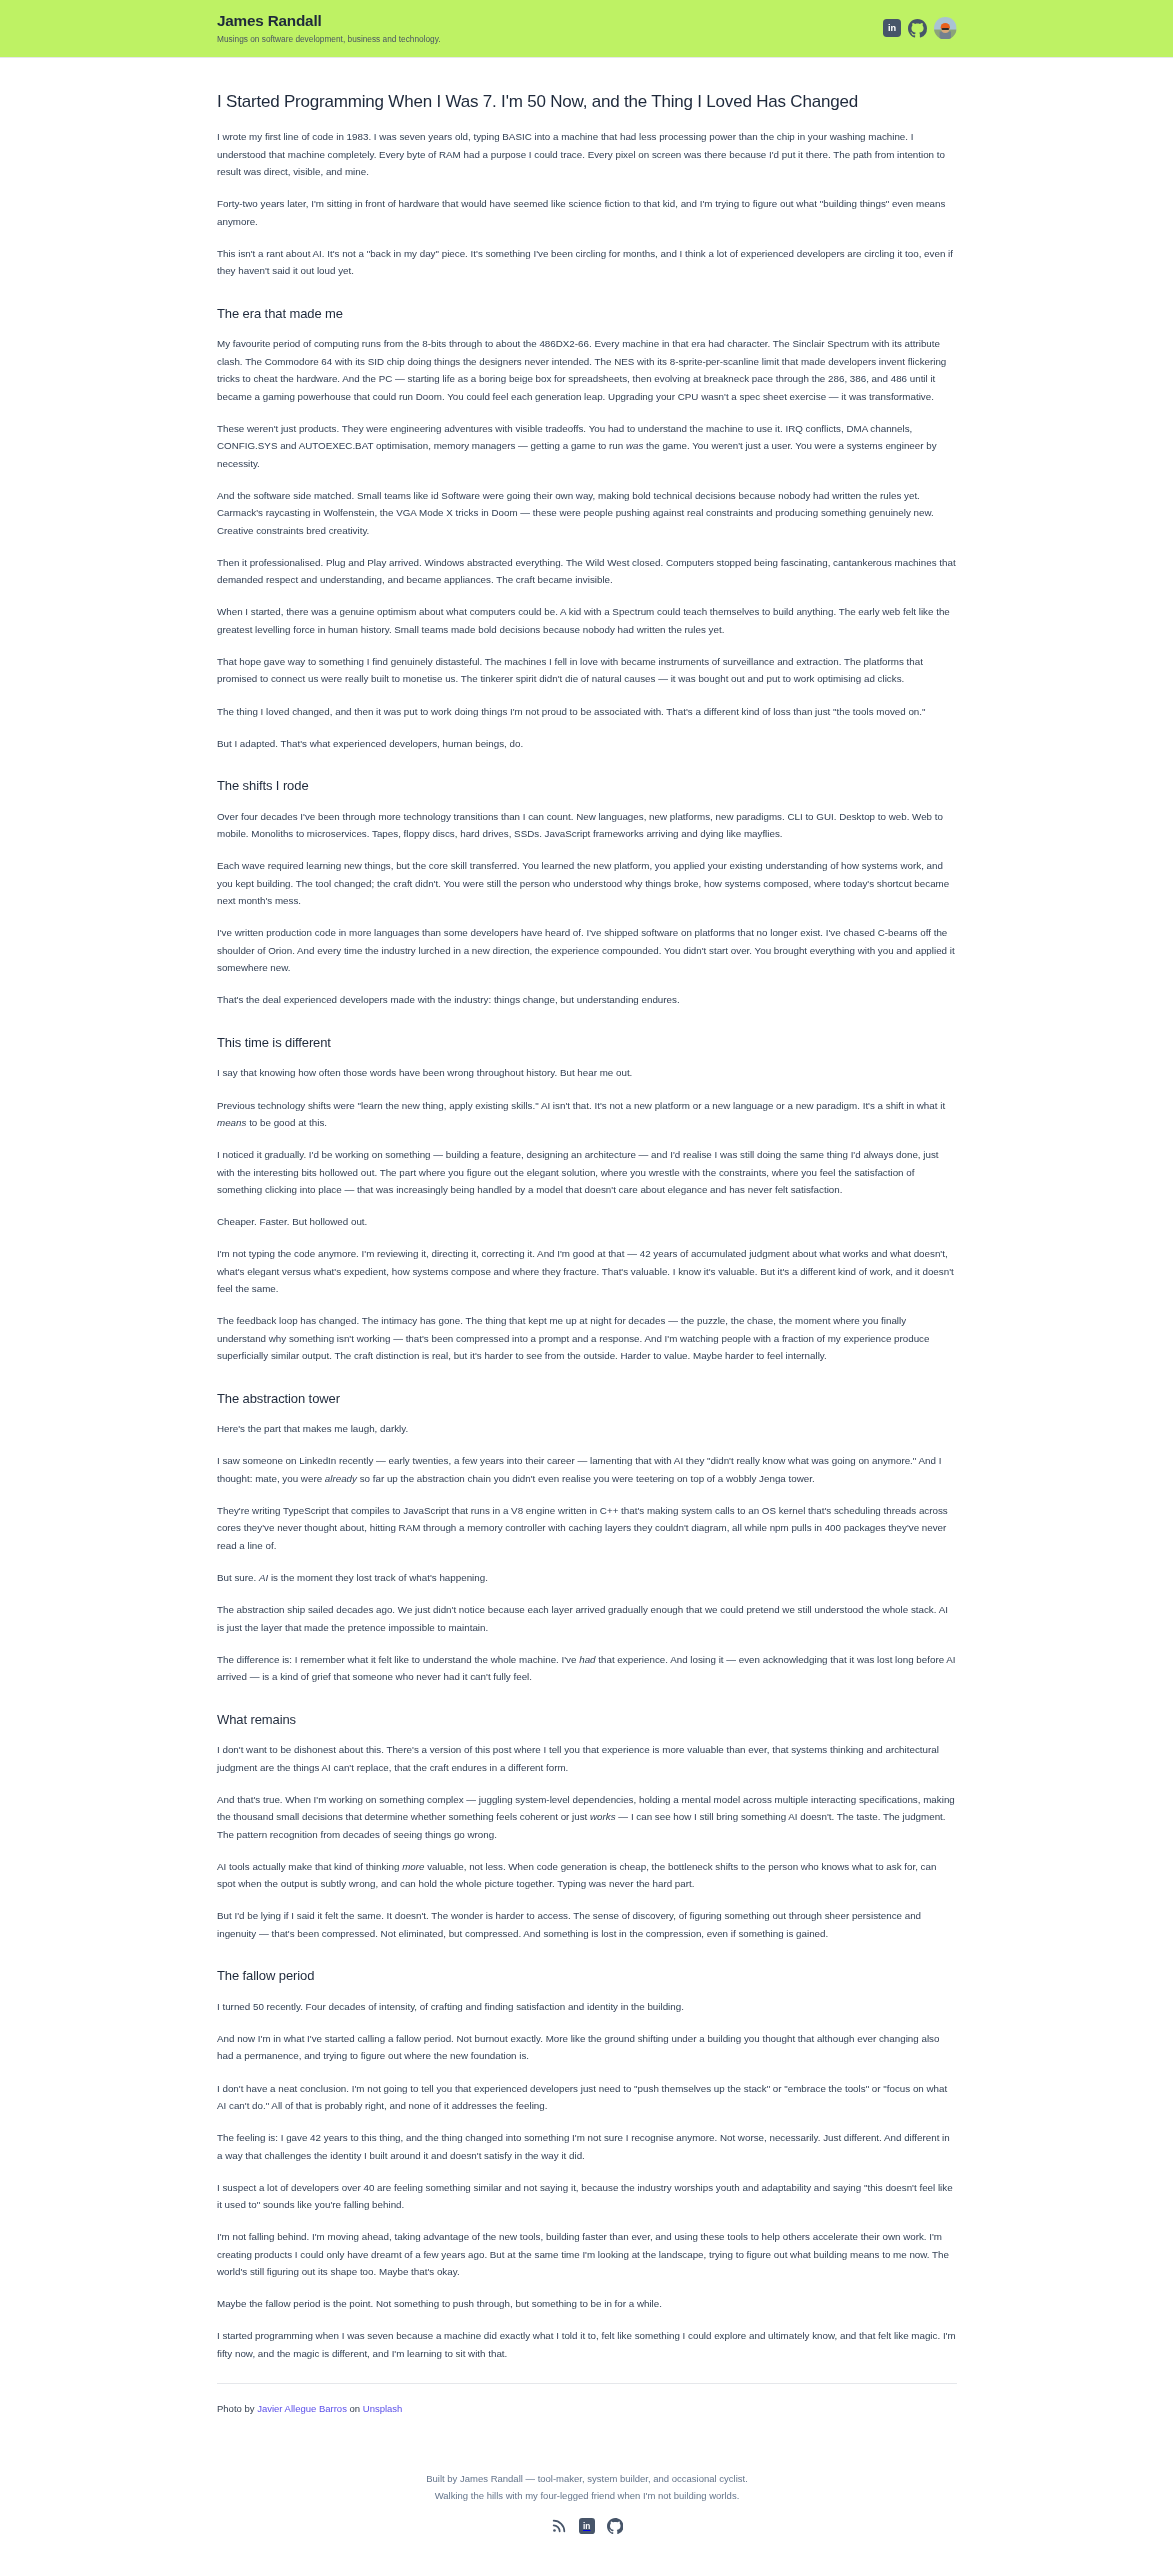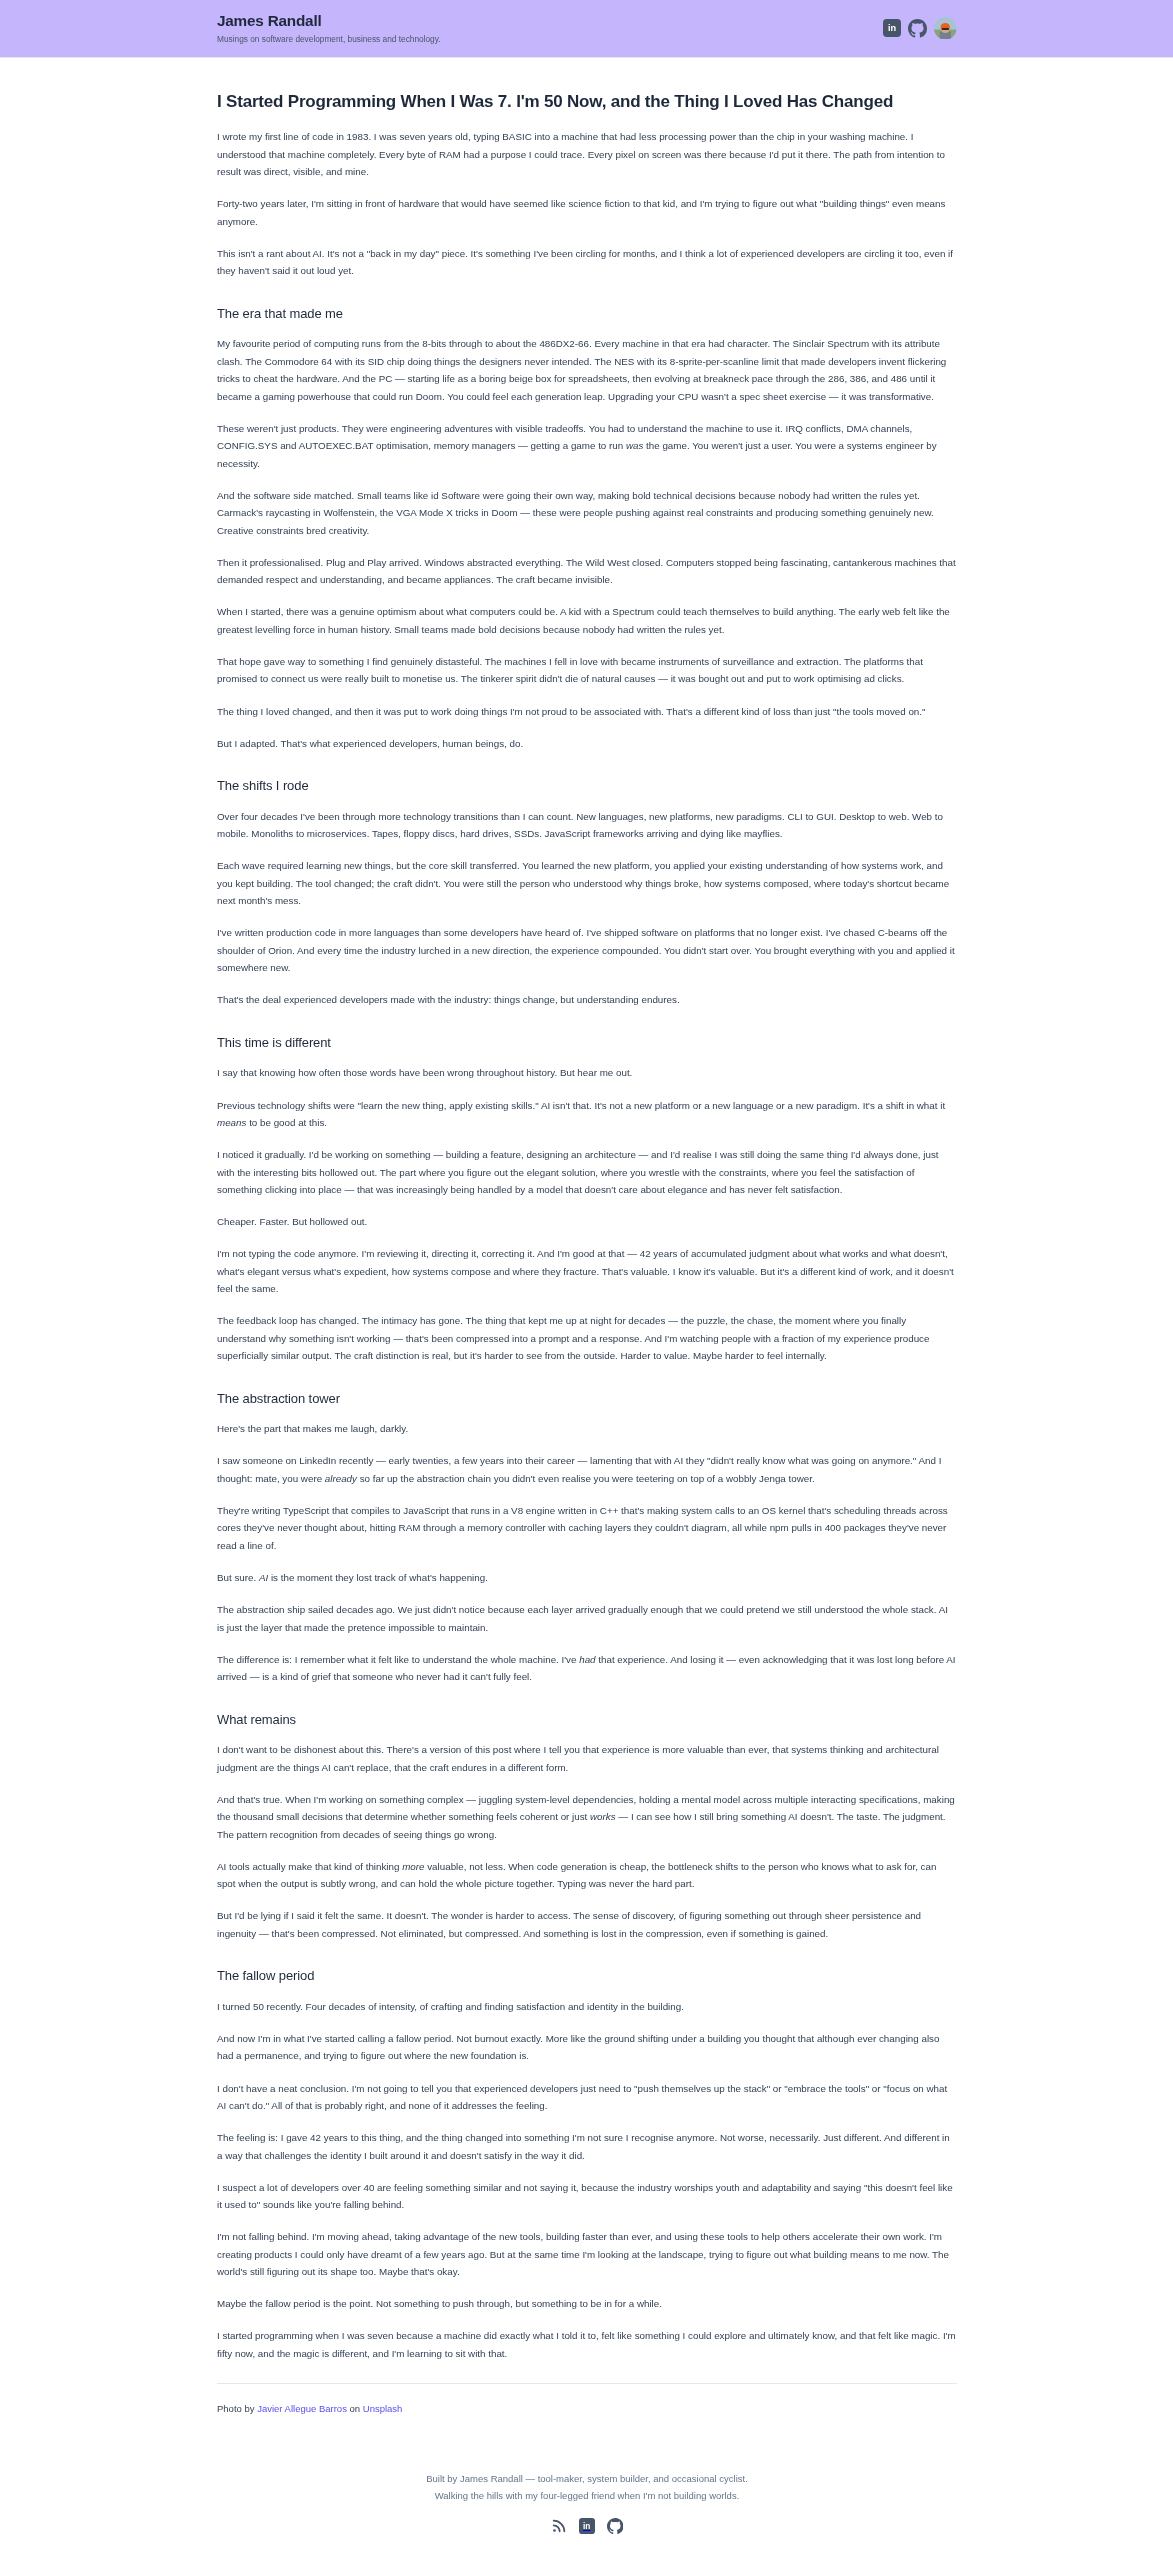--- a/index.html
+++ b/index.html
@@ -6,41 +6,41 @@
   html, body { margin: 0; padding: 0; background: #ffffff; }
   body {
     font-family: "Liberation Sans", sans-serif;
     color: #334155;
     width: 1174px;
   }
   .container { width: 740px; margin: 0 auto; }
 
   
   .site-header {
-    background: #c4b5fd;
+    background: #bef264;
     border-bottom: 0.6px solid #e5e7eb;
     padding: 12.2px 0 13.5px 0;
   }
   .header-inner { display: flex; align-items: center; justify-content: space-between; }
   .site-title { font-size: 15.3px; font-weight: bold; color: #1e293b; letter-spacing: -0.2px; }
   .site-subtitle { font-size: 8.3px; color: #4b5563; margin-top: 3.7px; }
   .header-icons { display: flex; align-items: center; gap: 7.3px; }
   .icon-link { display: inline-flex; align-items: center; justify-content: center; text-decoration: none; }
   .li-badge {
     width: 17.7px; height: 17.7px; border-radius: 3.7px; background: #475569;
     color: #ffffff; font-weight: bold; font-size: 9.2px;
     display: flex; align-items: center; justify-content: center;
   }
   .gh-mark { width: 19px; height: 19px; fill: #475569; }
   .avatar-svg { width: 22.6px; height: 22.6px; display: block; }
 
   
   main { padding-top: 8.6px; }
   h1 {
-    font-size: 17px; font-weight: bold; color: #1e293b; letter-spacing: -0.2px;
+    font-size: 17px; font-weight: normal; color: #1e293b; letter-spacing: -0.2px;
     margin: 24.5px 0 3.7px 0; line-height: 1.3;
   }
   .article-body h2 {
     font-size: 13px; font-weight: normal; color: #1e293b;
     margin: 26px 0 6.1px 0; letter-spacing: -0.1px;
   }
   .article-body p {
     font-size: 9.8px; line-height: 1.78; color: #334155;
     margin: 14.7px 0;
   }

